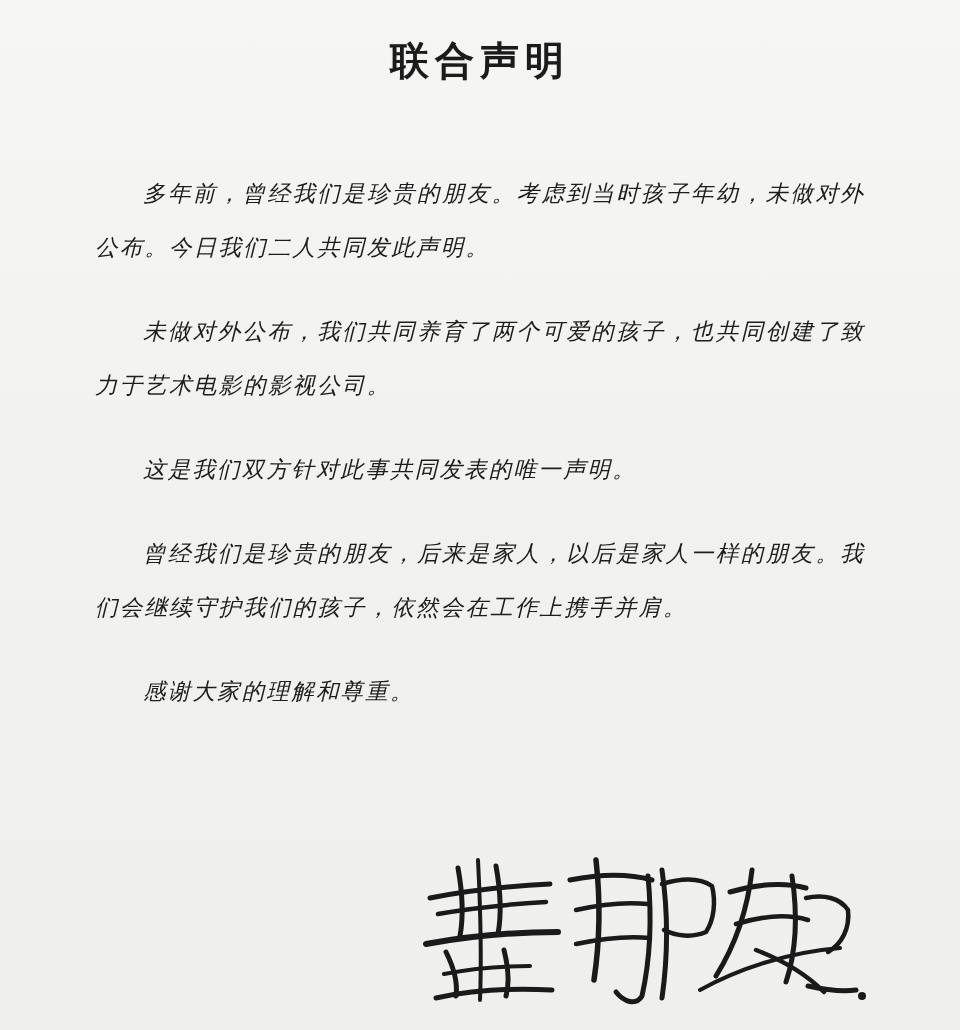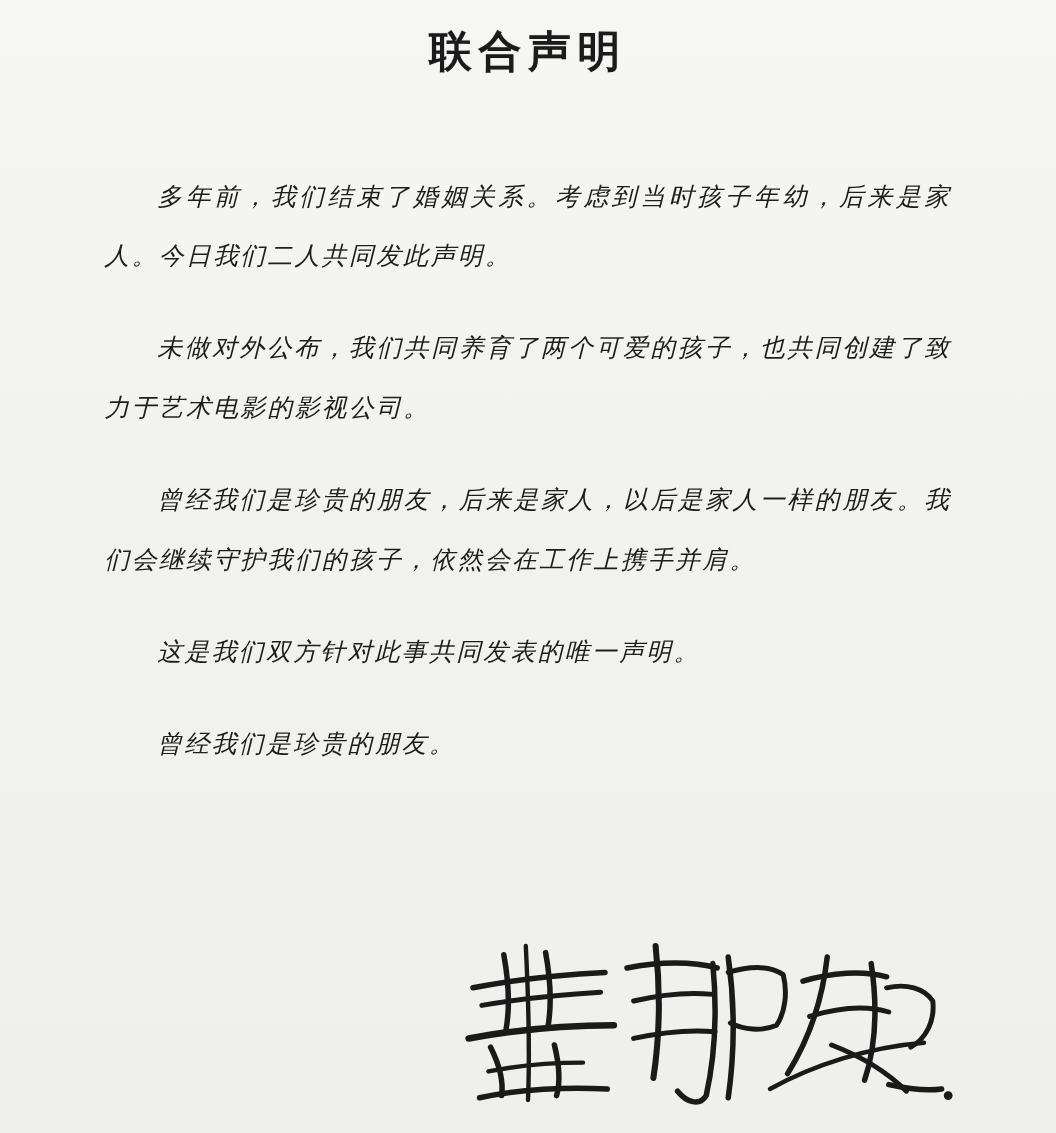--- a/index.html
+++ b/index.html
@@ -20,21 +20,21 @@
     background: linear-gradient(180deg, #f6f6f4 0%, #f2f2f0 40%, #efefed 100%);
     box-sizing: border-box;
   }
   .doc-title {
     text-align: center;
     font-family: "DejaVu Serif", serif;
     font-weight: 700;
     font-size: 39px;
     letter-spacing: 6px;
     color: #1b1b1b;
-    padding-top: 20px;
+    padding-top: 34px;
     text-shadow: 0 0 1px rgba(0,0,0,0.25);
   }
   .body-block {
     margin: 0 auto;
     width: 770px;
     padding-top: 78px;
   }
   .salutation {
     font-size: 22.5px;
     color: #1d1d1d;
@@ -74,25 +74,25 @@
 </head>
 <body>
 
 <div class="page">
 
   <div class="doc-title">联合声明</div>
 
   <div class="body-block">
 
 
-    <p class="para">多年前，我们结束了婚姻关系。考虑到当时孩子年幼，后来是家人。今日我们二人共同发此声明。</p>
+    <p class="para">多年前，曾经我们是珍贵的朋友。考虑到当时孩子年幼，未做对外公布。今日我们二人共同发此声明。</p>
     <p class="para">未做对外公布，我们共同养育了两个可爱的孩子，也共同创建了致力于艺术电影的影视公司。</p>
+    <p class="para short">这是我们双方针对此事共同发表的唯一声明。</p>
     <p class="para">曾经我们是珍贵的朋友，后来是家人，以后是家人一样的朋友。我们会继续守护我们的孩子，依然会在工作上携手并肩。</p>
-    <p class="para short">这是我们双方针对此事共同发表的唯一声明。</p>
-    <p class="para short">曾经我们是珍贵的朋友。</p>
+    <p class="para short">感谢大家的理解和尊重。</p>
 
   </div>
 
   <div class="signature-area">
 
     <svg class="sig-svg" width="470" height="170" viewBox="0 0 470 170">
       <g fill="none" stroke="#1a1a1a" stroke-linecap="round" stroke-linejoin="round">
 
         <path d="M30 58 C70 50 110 46 150 44" stroke-width="5"></path>
         <path d="M58 28 C62 50 64 74 60 96" stroke-width="5"></path>

